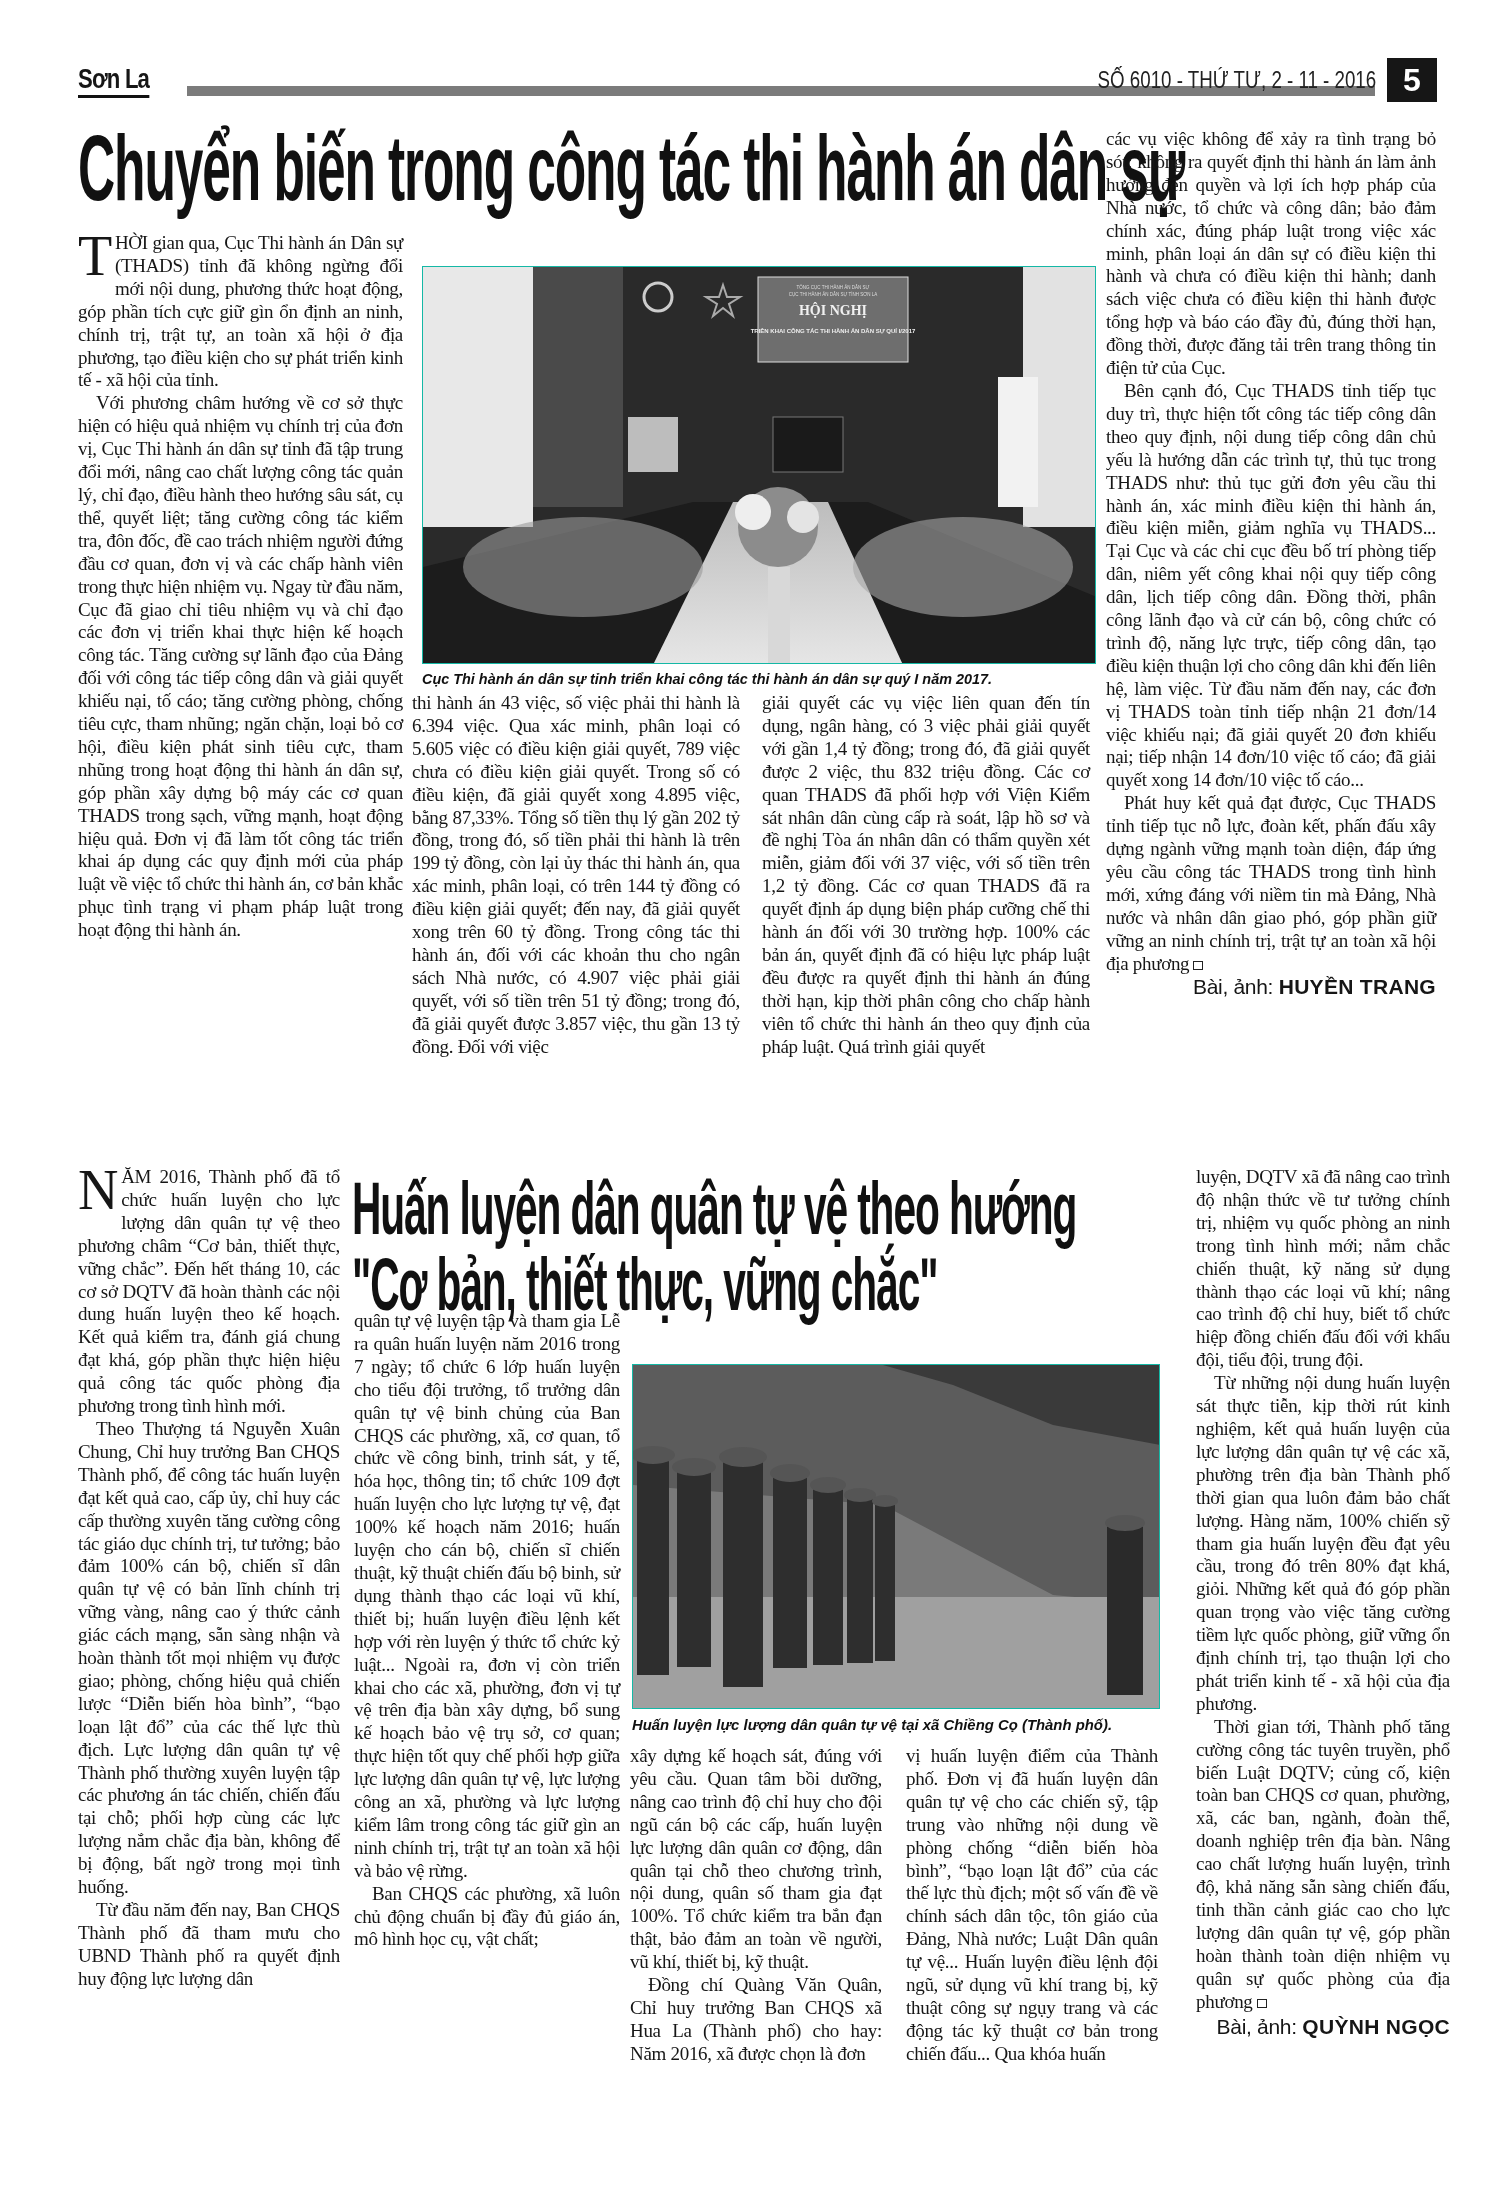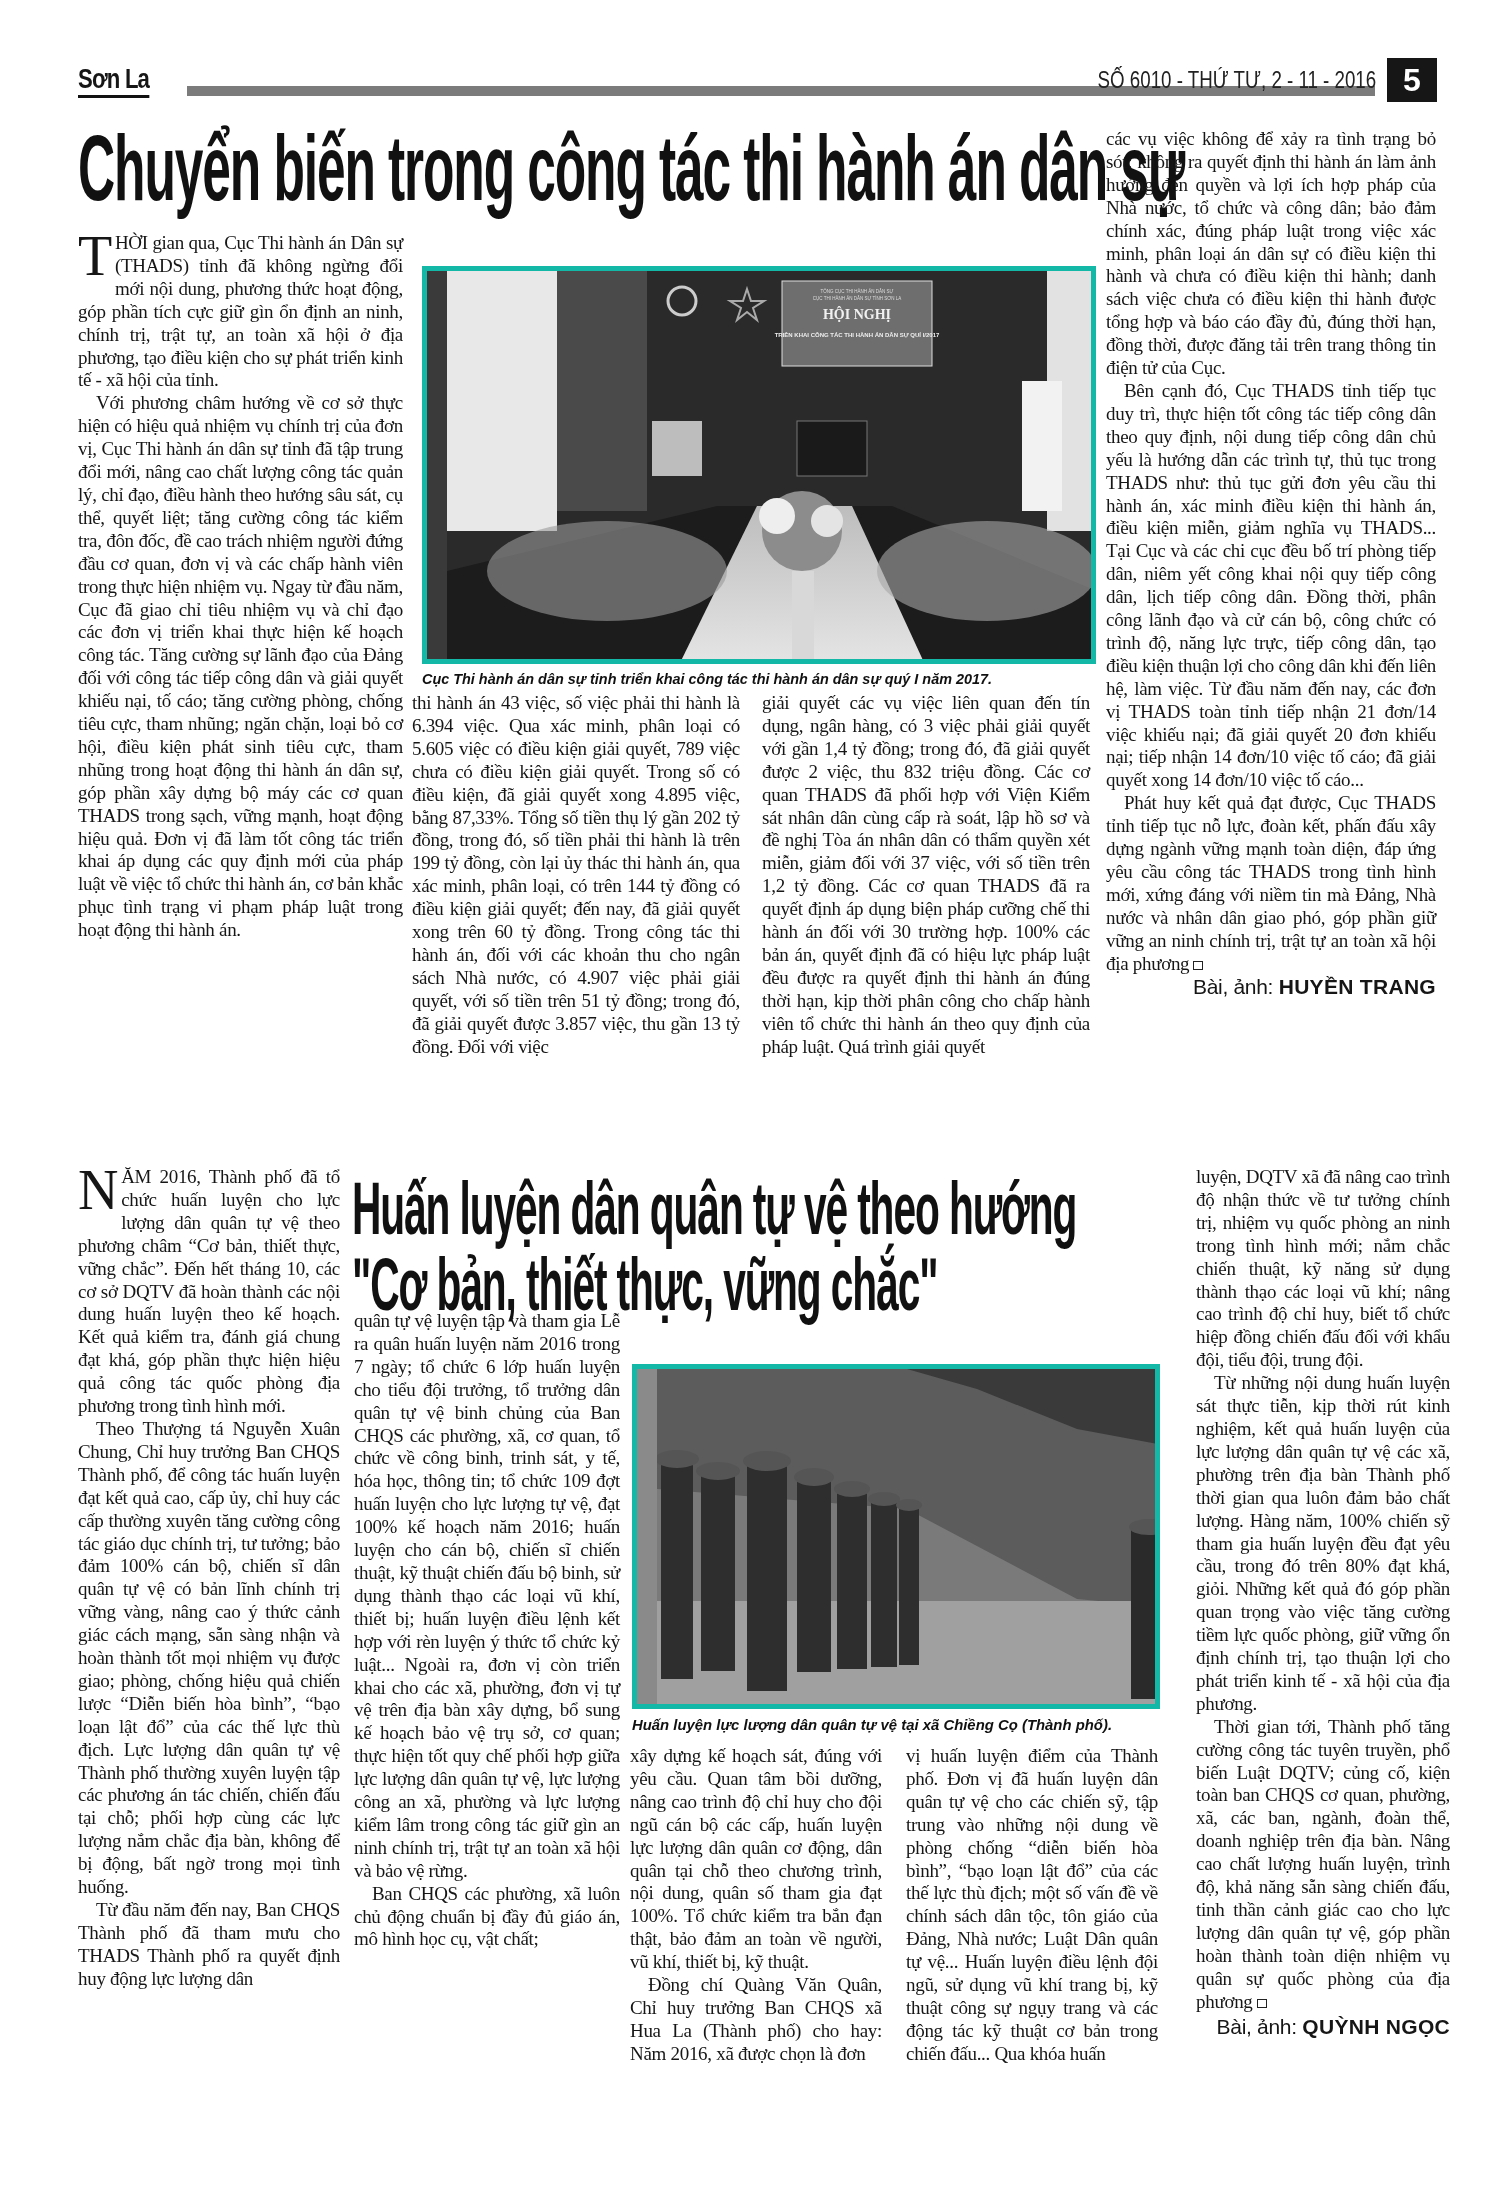--- a/index.html
+++ b/index.html
@@ -14,21 +14,21 @@
   .headline { position: absolute; font-family: "Liberation Sans", sans-serif; font-weight: bold; color: #111; white-space: nowrap; transform-origin: left top; letter-spacing: -2px; }
   .h1 { left: 78px; top: 118px; font-size: 92px; line-height: 100px; transform: scaleX(0.56); }
   .h2a { left: 352px; top: 1170px; font-size: 74px; line-height: 78px; transform: scaleX(0.55); }
   .h2b { left: 352px; top: 1246px; font-size: 74px; line-height: 78px; transform: scaleX(0.55); }
 
   .col { position: absolute; font-size: 19px; line-height: 22.9px; text-align: justify; letter-spacing: -0.3px; }
   .col p { text-indent: 18px; }
   .col p.first { text-indent: 0; }
   .dropcap { float: left; font-size: 56px; line-height: 44px; margin: 2px 3px 0 0; font-family: "Liberation Serif", serif; }
 
-  .photo { position: absolute; border: 5px solid #14b8a6; overflow: hidden; padding-left: 20px; }
+  .photo { position: absolute; border: 1px solid #14b8a6; overflow: hidden; }
   .caption { position: absolute; font-family: "Liberation Sans", sans-serif; font-style: italic; font-weight: bold; font-size: 15.5px; white-space: nowrap; color: #111; }
   .byline { font-family: "Liberation Sans", sans-serif; font-size: 21px; }
   .byline b { font-weight: bold; letter-spacing: 0.3px; }
   .endmark { display: inline-block; width: 10px; height: 9px; border: 1.5px solid #222; margin: 0 4px; vertical-align: middle; }
 </style>
 </head>
 <body>
 
 <div class="masthead-section">Sơn La</div>
 <div class="masthead-bar"></div>
@@ -88,21 +88,21 @@
   <p>Bên cạnh đó, Cục THADS tỉnh tiếp tục duy trì, thực hiện tốt công tác tiếp công dân theo quy định, nội dung tiếp công dân chủ yếu là hướng dẫn các trình tự, thủ tục trong THADS như: thủ tục gửi đơn yêu cầu thi hành án, xác minh điều kiện thi hành án, điều kiện miễn, giảm nghĩa vụ THADS... Tại Cục và các chi cục đều bố trí phòng tiếp dân, niêm yết công khai nội quy tiếp công dân, lịch tiếp công dân. Đồng thời, phân công lãnh đạo và cử cán bộ, công chức có trình độ, năng lực trực, tiếp công dân, tạo điều kiện thuận lợi cho công dân khi đến liên hệ, làm việc. Từ đầu năm đến nay, các đơn vị THADS toàn tỉnh tiếp nhận 21 đơn/14 việc khiếu nại; đã giải quyết 20 đơn khiếu nại; tiếp nhận 14 đơn/10 việc tố cáo; đã giải quyết xong 14 đơn/10 việc tố cáo...</p>
   <p><span>Phát huy kết quả đạt được, Cục THADS tỉnh tiếp tục nỗ lực, đoàn kết, phấn đấu xây dựng ngành vững mạnh toàn diện, đáp ứng yêu cầu công tác THADS trong tình hình mới, xứng đáng với niềm tin mà Đảng, Nhà nước và nhân dân giao phó, góp phần giữ vững an ninh chính trị, trật tự an toàn xã hội địa phương</span><span class="endmark"></span><span class="byline" style="float:right;"><span>Bài, ảnh:</span> <b>HUYỀN TRANG</b></span></p>
 </div>
 
 <div class="headline h2a">Huấn luyện dân quân tự vệ theo hướng</div>
 <div class="headline h2b">"Cơ bản, thiết thực, vững chắc"</div>
 
 <div class="col" style="left:78px; top:1166px; width:262px;">
   <p class="first"><span class="dropcap">N</span><span>ĂM 2016, Thành phố đã tổ chức huấn luyện cho lực lượng dân quân tự vệ theo phương châm “Cơ bản, thiết thực, vững chắc”. Đến hết tháng 10, các cơ sở DQTV đã hoàn thành các nội dung huấn luyện theo kế hoạch. Kết quả kiểm tra, đánh giá chung đạt khá, góp phần thực hiện hiệu quả công tác quốc phòng địa phương trong tình hình mới.</span></p>
   <p>Theo Thượng tá Nguyễn Xuân Chung, Chỉ huy trưởng Ban CHQS Thành phố, để công tác huấn luyện đạt kết quả cao, cấp ủy, chỉ huy các cấp thường xuyên tăng cường công tác giáo dục chính trị, tư tưởng; bảo đảm 100% cán bộ, chiến sĩ dân quân tự vệ có bản lĩnh chính trị vững vàng, nâng cao ý thức cảnh giác cách mạng, sẵn sàng nhận và hoàn thành tốt mọi nhiệm vụ được giao; phòng, chống hiệu quả chiến lược “Diễn biến hòa bình”, “bạo loạn lật đổ” của các thế lực thù địch. Lực lượng dân quân tự vệ Thành phố thường xuyên luyện tập các phương án tác chiến, chiến đấu tại chỗ; phối hợp cùng các lực lượng nắm chắc địa bàn, không để bị động, bất ngờ trong mọi tình huống.</p>
-  <p>Từ đầu năm đến nay, Ban CHQS Thành phố đã tham mưu cho THADS Thành phố ra quyết định huy động lực lượng dân</p>
+  <p>Từ đầu năm đến nay, Ban CHQS Thành phố đã tham mưu cho UBND Thành phố ra quyết định huy động lực lượng dân</p>
 </div>
 
 <div class="col" style="left:354px; top:1310px; width:266px;">
   <p class="first">quân tự vệ luyện tập và tham gia Lễ ra quân huấn luyện năm 2016 trong 7 ngày; tổ chức 6 lớp huấn luyện cho tiểu đội trưởng, tổ trưởng dân quân tự vệ binh chủng của Ban CHQS các phường, xã, cơ quan, tổ chức về công binh, trinh sát, y tế, hóa học, thông tin; tổ chức 109 đợt huấn luyện cho lực lượng tự vệ, đạt 100% kế hoạch năm 2016; huấn luyện cho cán bộ, chiến sĩ chiến thuật, kỹ thuật chiến đấu bộ binh, sử dụng thành thạo các loại vũ khí, thiết bị; huấn luyện điều lệnh kết hợp với rèn luyện ý thức tổ chức kỷ luật... Ngoài ra, đơn vị còn triển khai cho các xã, phường, đơn vị tự vệ trên địa bàn xây dựng, bổ sung kế hoạch bảo vệ trụ sở, cơ quan; thực hiện tốt quy chế phối hợp giữa lực lượng dân quân tự vệ, lực lượng công an xã, phường và lực lượng kiểm lâm trong công tác giữ gìn an ninh chính trị, trật tự an toàn xã hội và bảo vệ rừng.</p>
   <p>Ban CHQS các phường, xã luôn chủ động chuẩn bị đầy đủ giáo án, mô hình học cụ, vật chất;</p>
 </div>
 
 <div class="photo" style="left:632px; top:1364px; width:528px; height:345px; background:#8a8a8a;">
   <svg width="528" height="345" viewBox="0 0 528 345">
     <rect x="0" y="0" width="528" height="345" fill="#7a7a7a"></rect>

